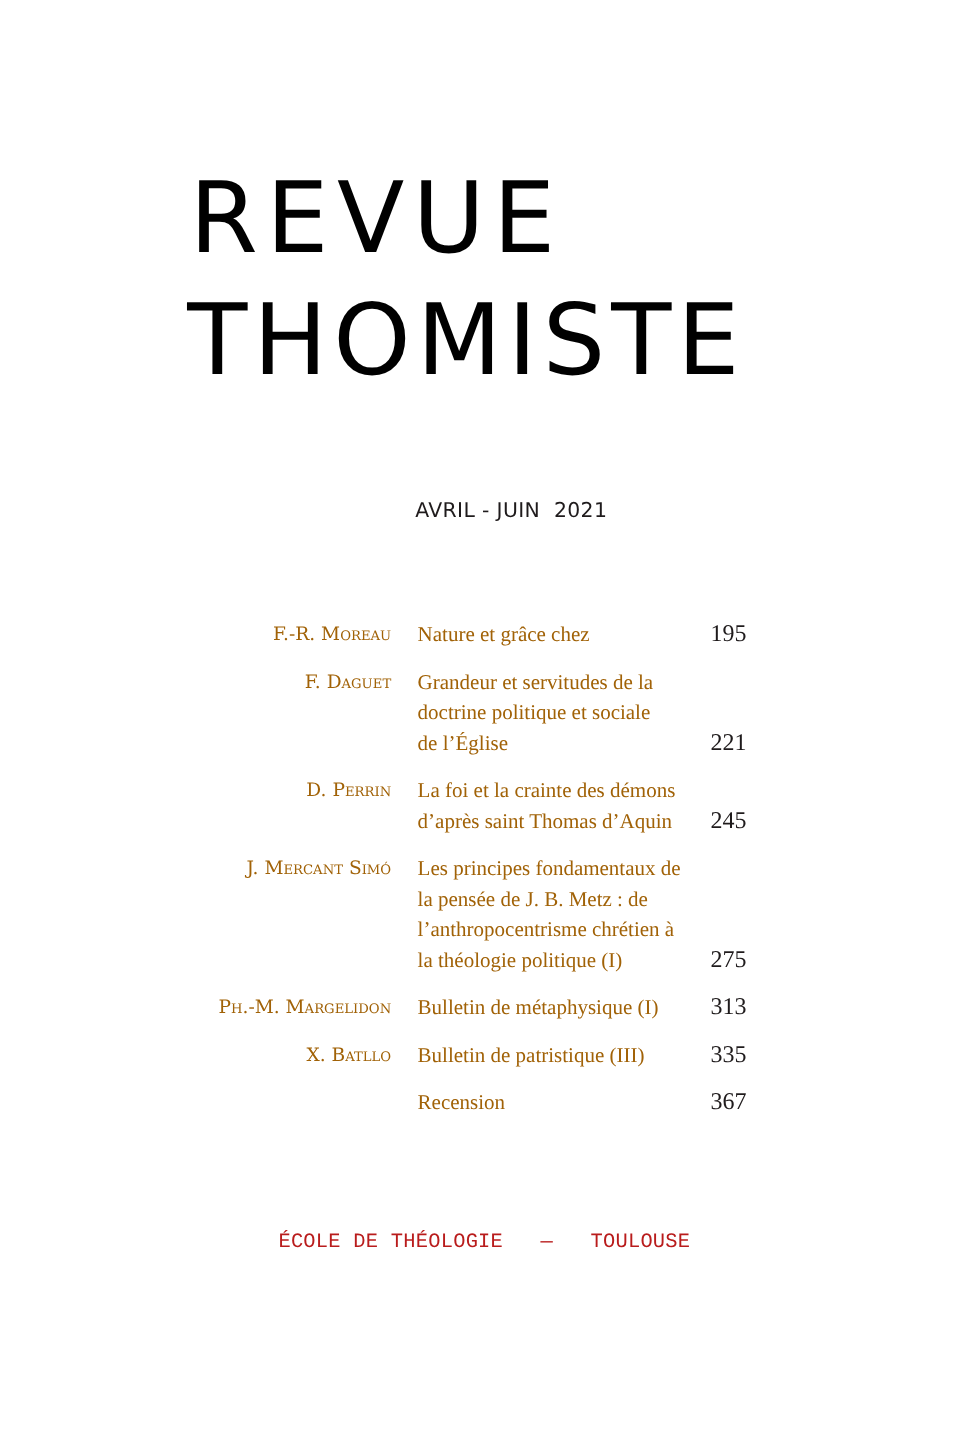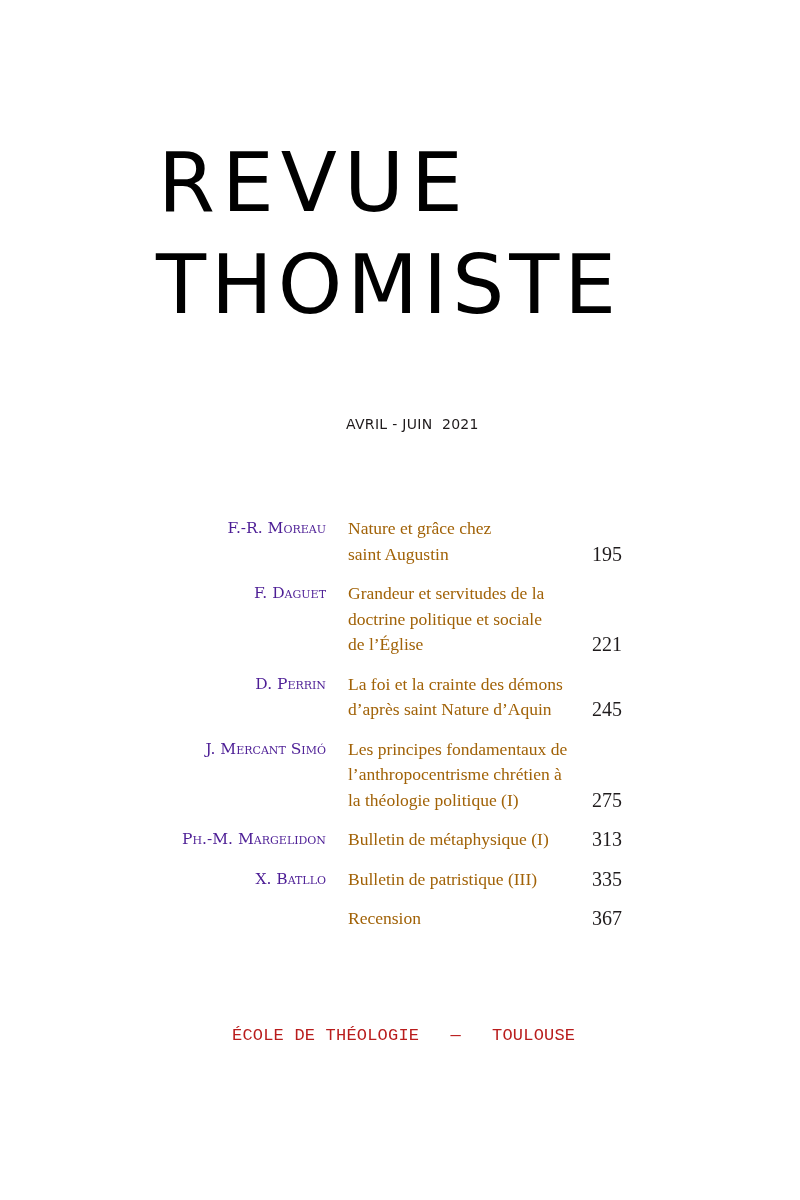--- a/index.html
+++ b/index.html
@@ -26,21 +26,21 @@
       margin: 0;
       color: #000000;
     }
     .title .line1 { display: block; letter-spacing: 7px; }
     .title .line2 { display: block; letter-spacing: 5px; margin-left: -2px; }
     .issue-date {
       position: absolute;
       left: 346px;
       top: 416px;
       font-family: "DejaVu Sans", sans-serif;
-      font-size: 14px;
+      font-size: 17px;
       letter-spacing: 0.3px;
       color: #1f1b1c;
       white-space: pre;
     }
     .toc {
       position: absolute;
       left: 0;
       top: 516px;
       width: 800px;
     }
@@ -51,21 +51,21 @@
     .toc-author {
       position: absolute;
       right: 474px;
       top: 0;
       text-align: left;
       font-family: "DejaVu Serif", serif;
       font-size: 15.5px;
       line-height: 25.5px;
       white-space: nowrap;
       font-variant: small-caps;
-      color: #4c1d95;
+      color: #a16207;
     }
     .toc-title {
       margin-left: 348px;
       width: 232px;
       font-family: "Liberation Serif", serif;
       font-size: 17.5px;
       line-height: 25.5px;
       color: #a16207;
     }
     .toc-title .t-line { display: block; white-space: nowrap; }
@@ -98,48 +98,48 @@
 </h1>
 
 <div class="issue-date">AVRIL - JUIN  2021</div>
 
 <div class="toc">
 
   <div class="toc-entry">
     <div class="toc-author">F.-R. Moreau</div>
     <div class="toc-title">
       <span class="t-line">Nature et grâce chez</span>
-      <span class="t-line">saint Augustin</span>
     </div>
     <div class="toc-page">195</div>
   </div>
 
   <div class="toc-entry">
     <div class="toc-author">F. Daguet</div>
     <div class="toc-title">
       <span class="t-line">Grandeur et servitudes de la</span>
       <span class="t-line">doctrine politique et sociale</span>
       <span class="t-line">de l’Église</span>
     </div>
     <div class="toc-page">221</div>
   </div>
 
   <div class="toc-entry">
     <div class="toc-author">D. Perrin</div>
     <div class="toc-title">
       <span class="t-line">La foi et la crainte des démons</span>
-      <span class="t-line">d’après saint Nature d’Aquin</span>
+      <span class="t-line">d’après saint Thomas d’Aquin</span>
     </div>
     <div class="toc-page">245</div>
   </div>
 
   <div class="toc-entry">
     <div class="toc-author">J. Mercant Simó</div>
     <div class="toc-title">
       <span class="t-line">Les principes fondamentaux de</span>
+      <span class="t-line">la pensée de J. B. Metz : de</span>
       <span class="t-line">l’anthropocentrisme chrétien à</span>
       <span class="t-line">la théologie politique (I)</span>
     </div>
     <div class="toc-page">275</div>
   </div>
 
   <div class="toc-entry">
     <div class="toc-author">Ph.-M. Margelidon</div>
     <div class="toc-title">
       <span class="t-line">Bulletin de métaphysique (I)</span>

